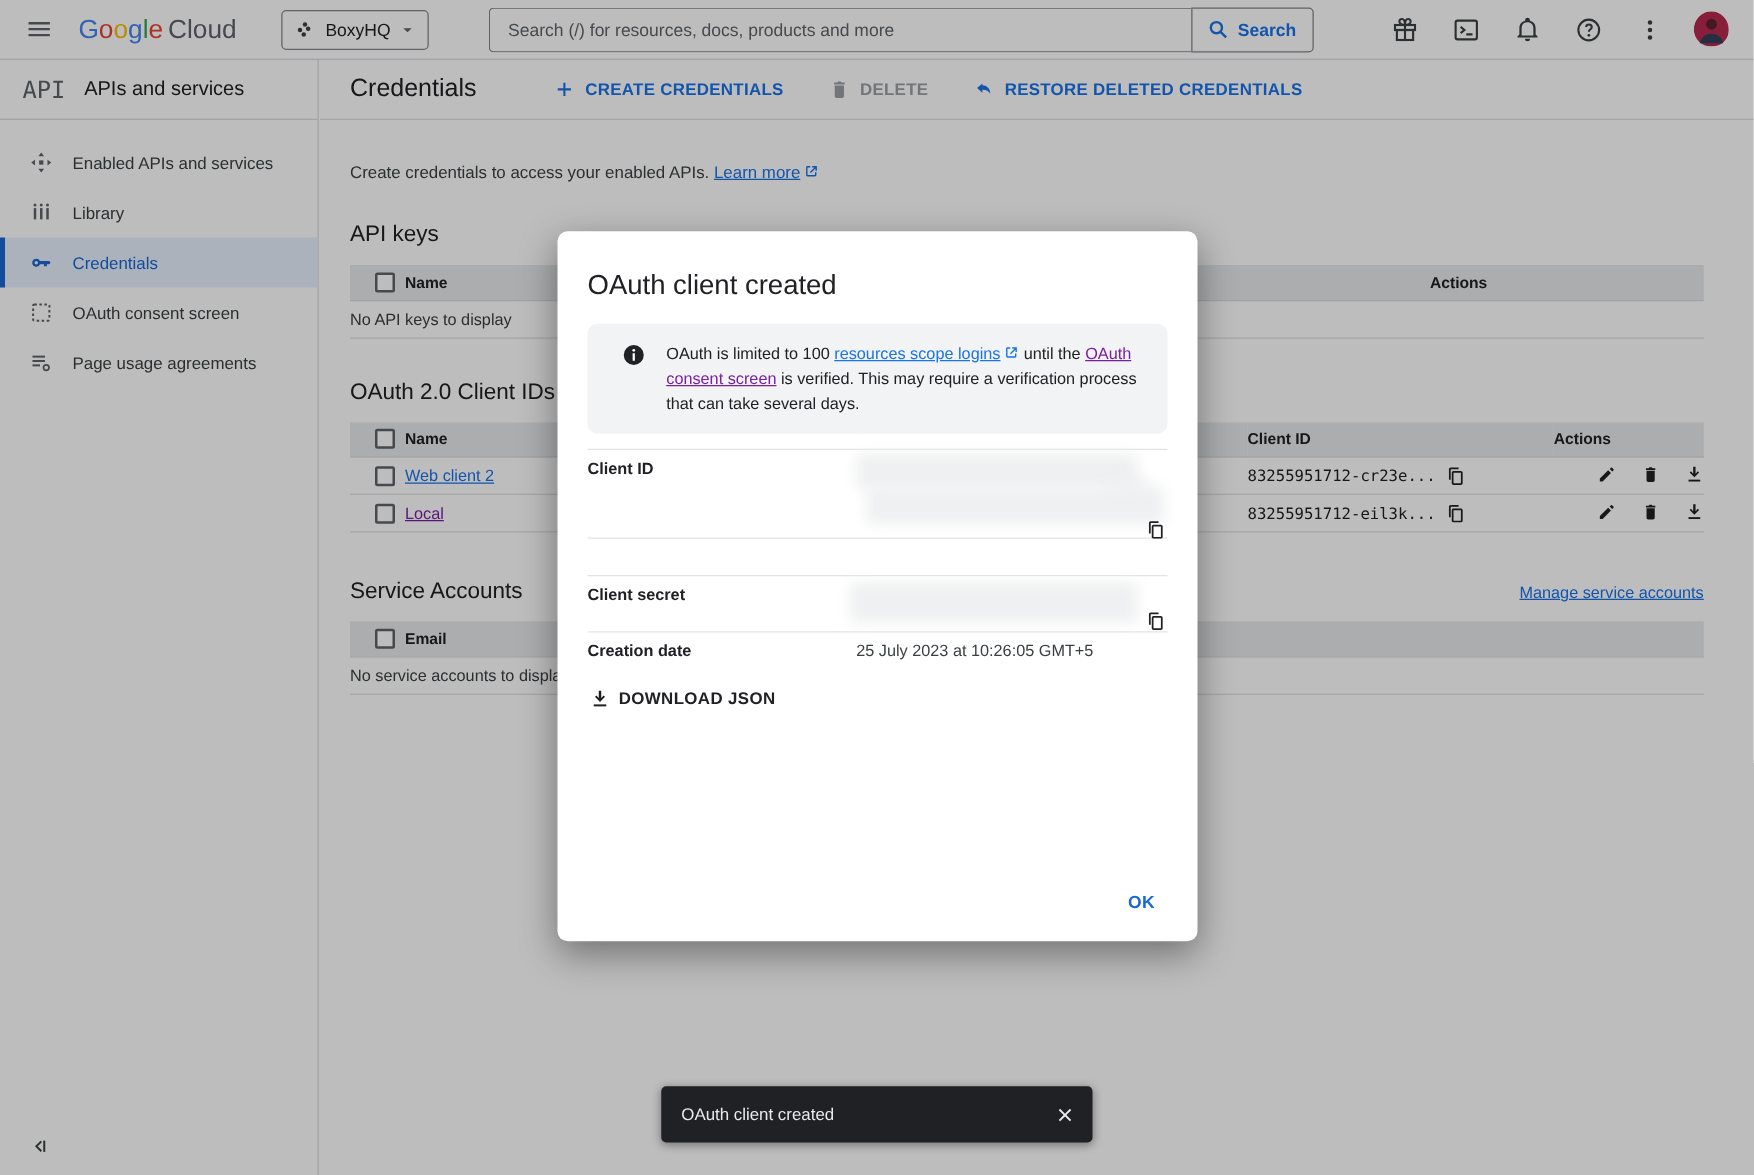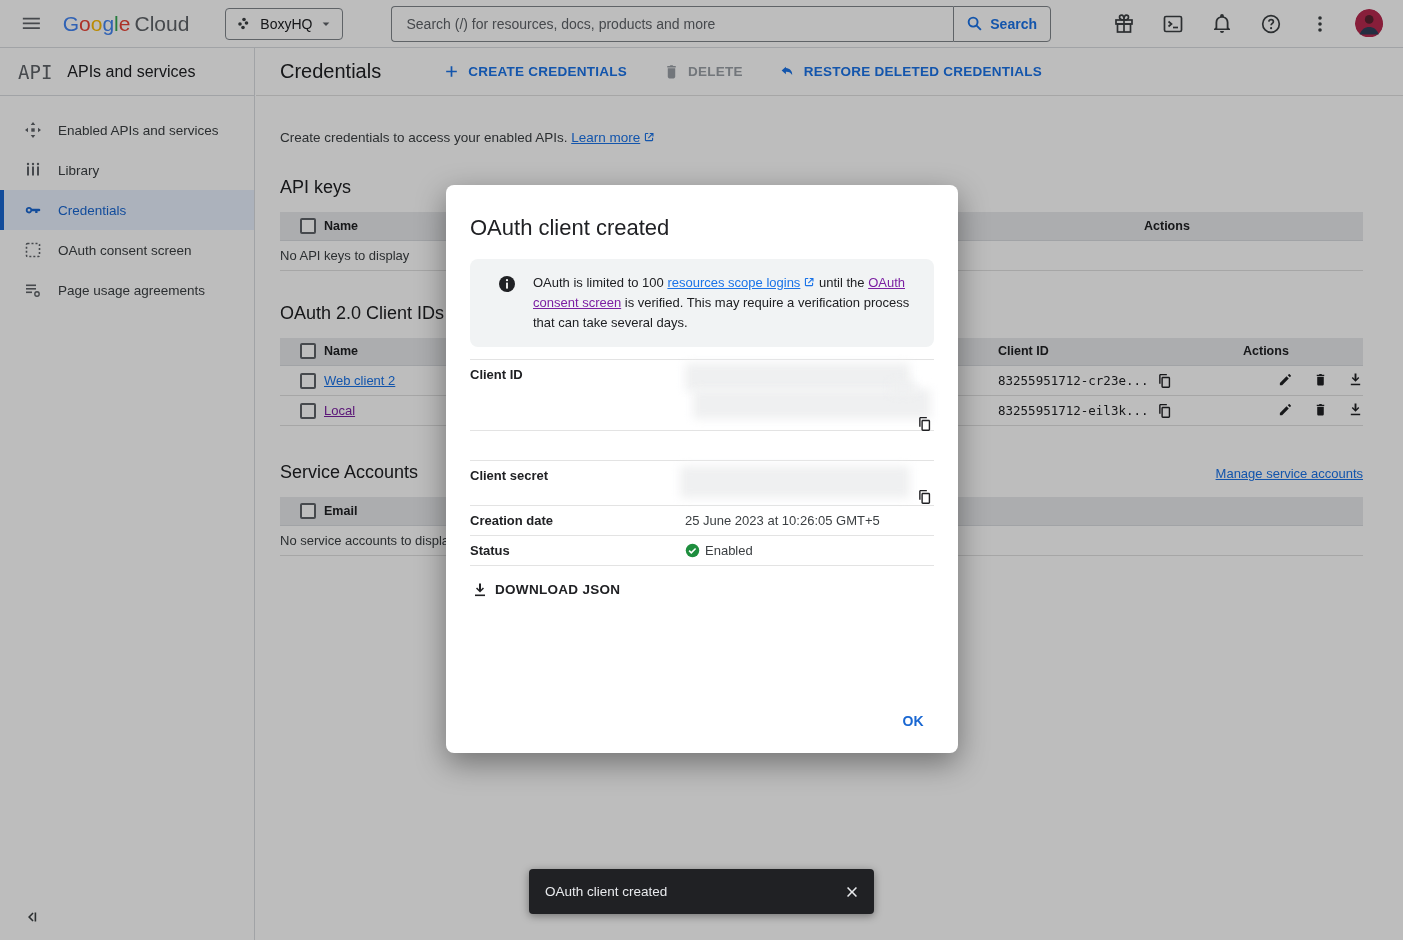--- a/index.html
+++ b/index.html
@@ -451,33 +451,21 @@
         <span class="blur-box" style="position:absolute;left:-5px;top:-2px;width:230px;height:32px"></span>
         <span class="copy-abs" style="bottom:-2px">
             <svg viewBox="0 0 16 16" fill="currentColor">
               <path d="M10.5 1H3.8C3 1 2.3 1.7 2.3 2.5v9h1.5v-9h6.7V1zm2 3H6.2c-.8 0-1.5.7-1.5 1.5v9c0 .8.7 1.5 1.5 1.5h6.3c.8 0 1.5-.7 1.5-1.5v-9c0-.8-.7-1.5-1.5-1.5zm0 10.5H6.2v-9h6.3v9z"></path>
             </svg>
           </span>
       </span>
     </div>
     <div class="drow">
       <span class="dlab">Creation date</span>
-      <span class="dval">25 June 2023 at 10:26:05 GMT+5</span>
-    </div>
-    <div class="drow" style="border-bottom:1px solid #e3e3e3">
-      <span class="dlab">Status</span>
-      <span class="dval status-val">
-        <span class="ck-ic">
-            <svg viewBox="0 0 16 16">
-              <circle cx="8" cy="8" r="7.2" fill="#1e8e3e"></circle>
-              <path d="M4.4 8.2l2.3 2.3 4.6-4.6" fill="none" stroke="#fff" stroke-width="1.7"></path>
-            </svg>
-          </span>
-        <span>Enabled</span>
-      </span>
+      <span class="dval">25 July 2023 at 10:26:05 GMT+5</span>
     </div>
   </div>
 
   <button class="dl-btn">
     <svg viewBox="0 0 16 16" fill="currentColor">
         <path d="M8 10.5L12 6.4l-1.1-1L9 7.4V1.5H7v5.9L5.1 5.4 4 6.4l4 4.1z"></path>
         <rect x="3" y="12.5" width="10" height="1.6"></rect>
       </svg>
     <span>DOWNLOAD JSON</span>
   </button>

